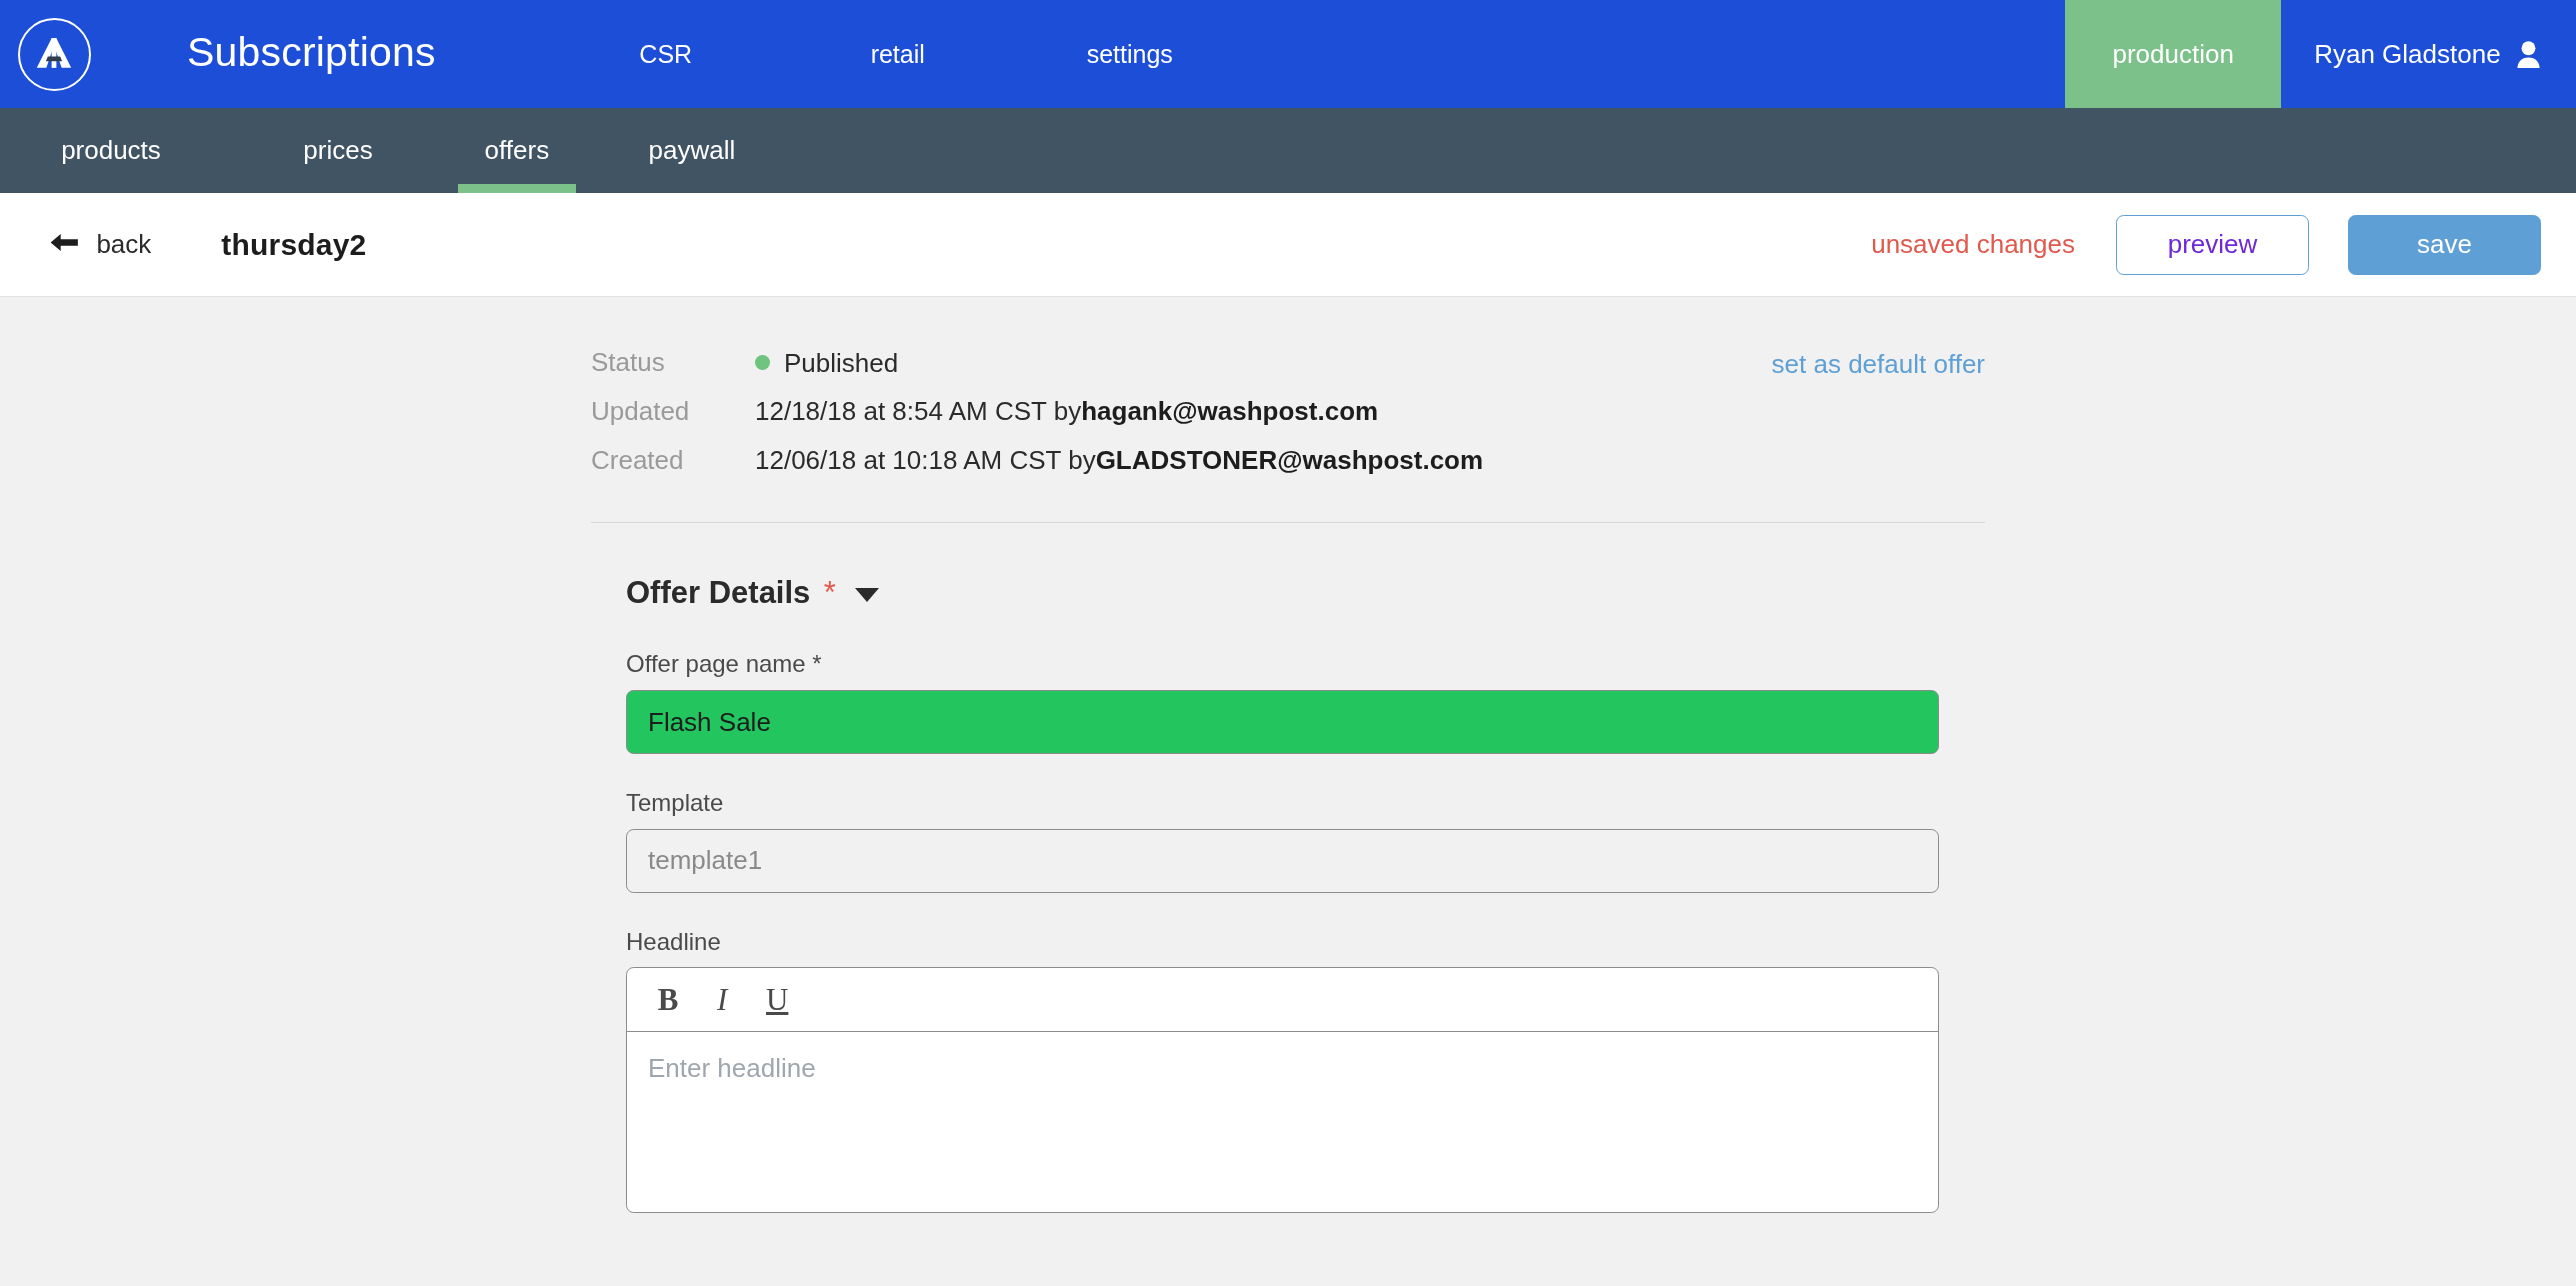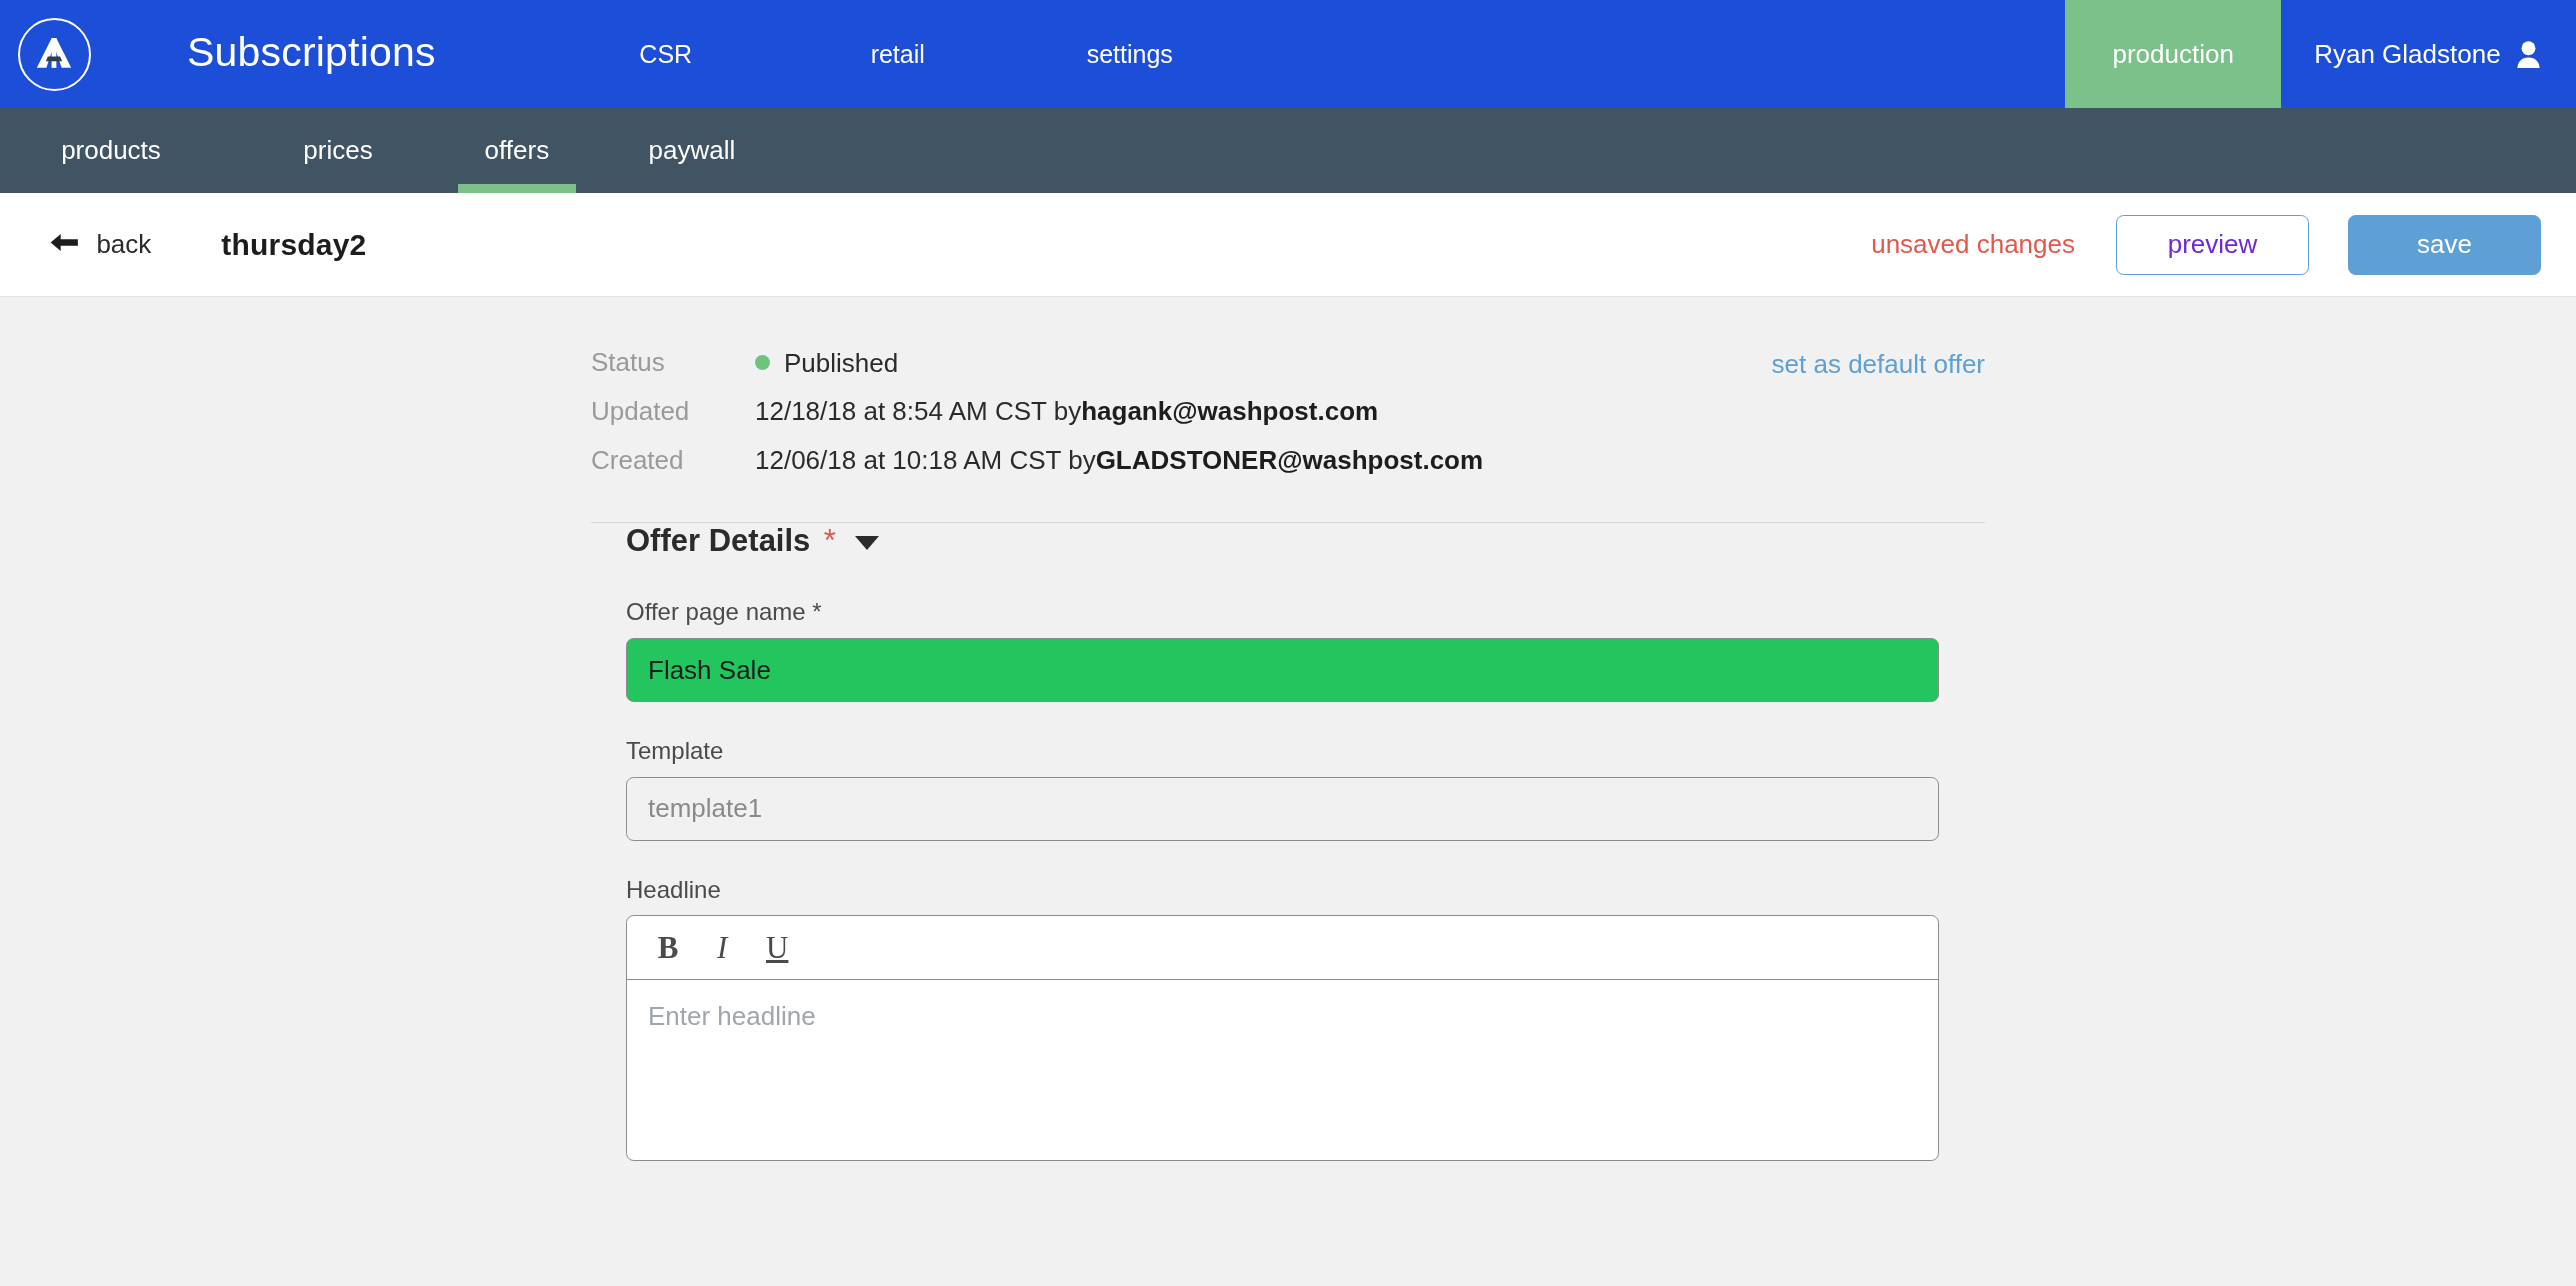--- a/index.html
+++ b/index.html
@@ -204,20 +204,21 @@
     white-space: nowrap;
   }
   .divider {
     height: 1.9px;
     background: #d7d7d7;
     margin-top: 46px;
   }
 
   .section-title {
     display: flex; align-items: center; gap: 13.5px;
+    margin-top: 52px;
     margin-left: 35px;
     font-size: 31px;
     font-weight: bold;
     color: #2b2b2b;
     cursor: pointer;
   }
   .req-star { color: #e2584d; font-weight: normal; font-size: 31px; }
   .caret {
     width: 0; height: 0;
     border-left: 12.6px solid transparent;

